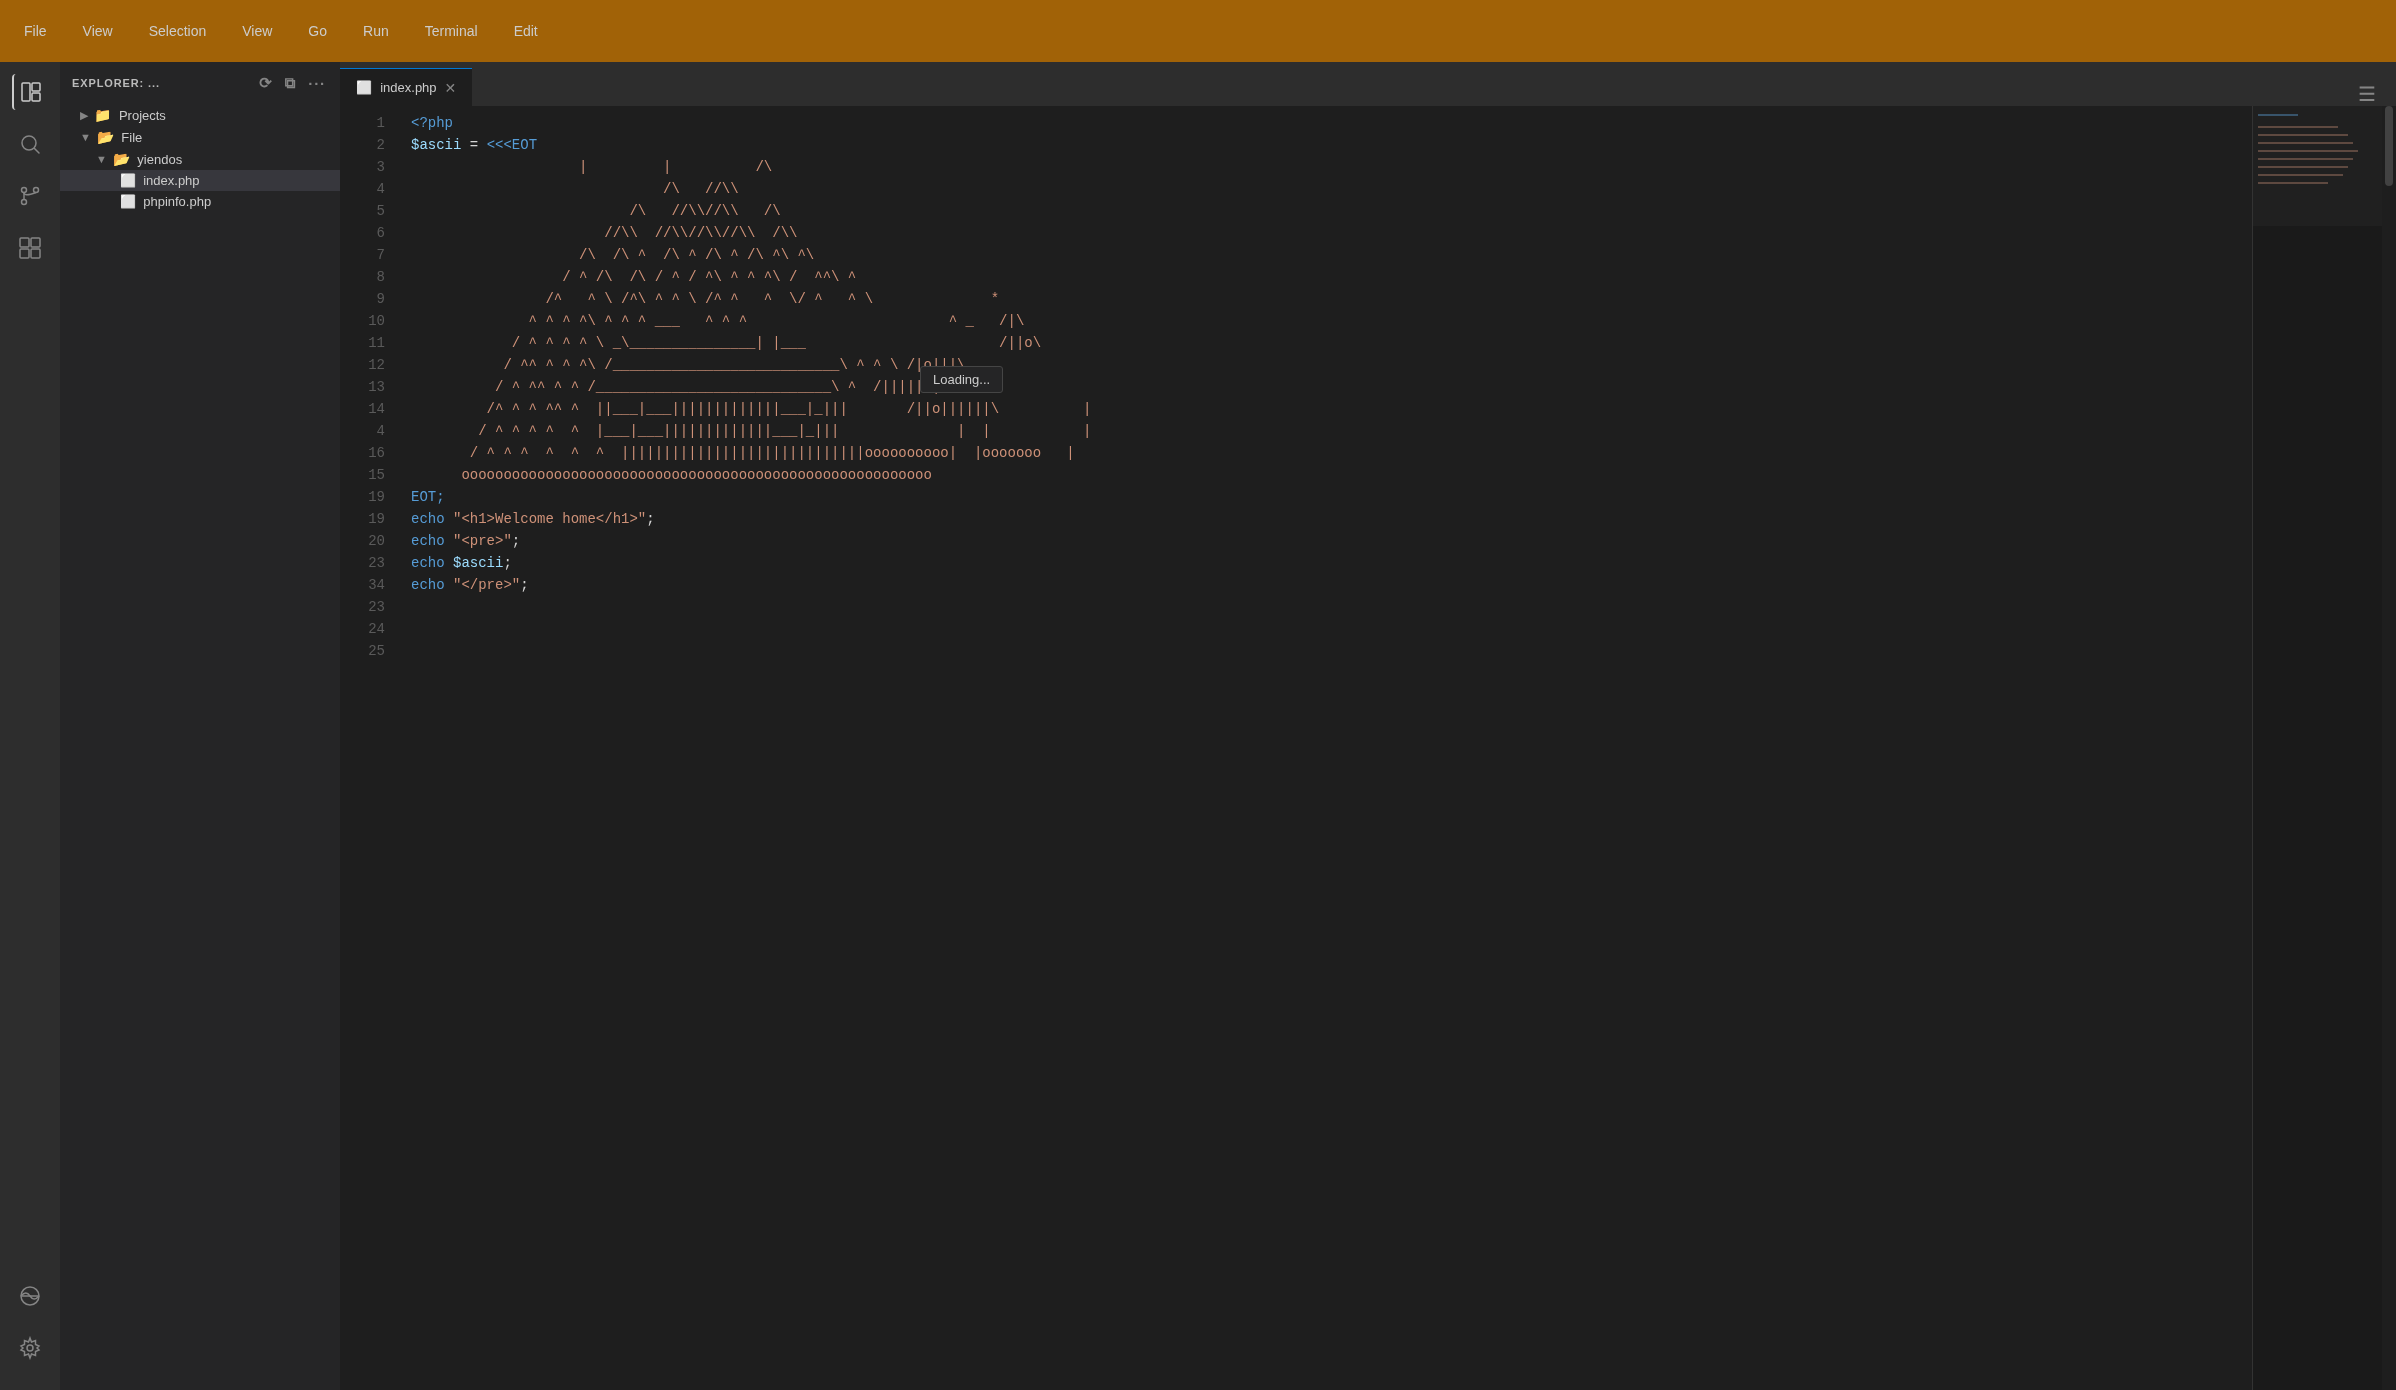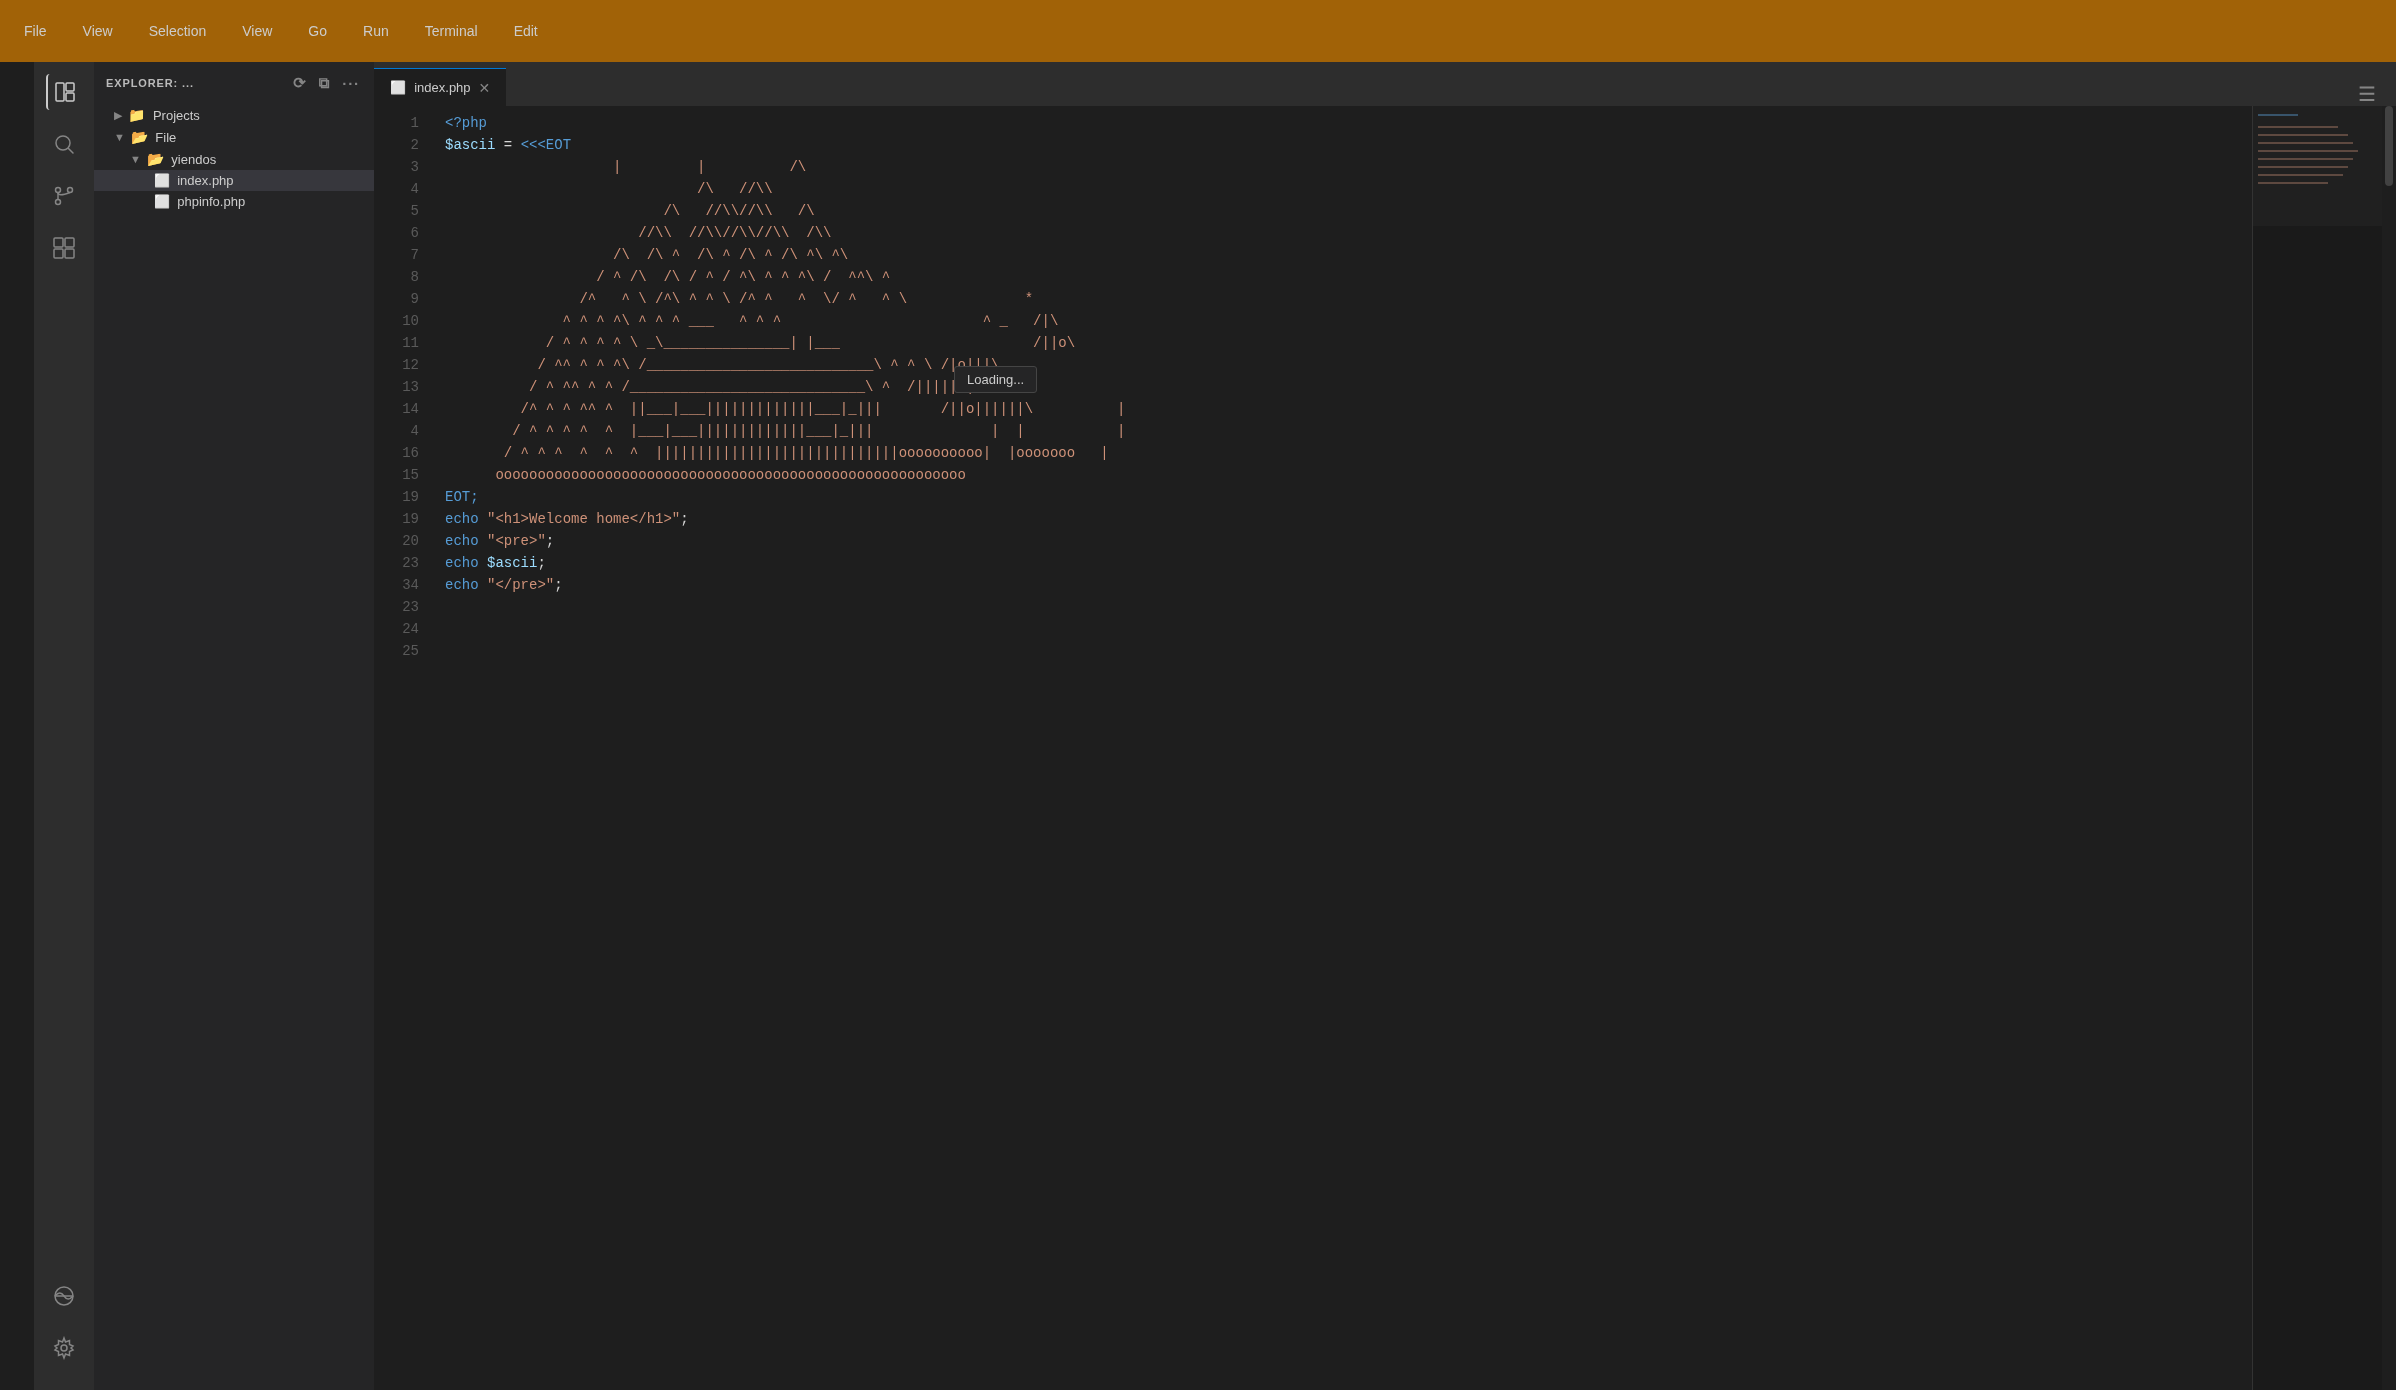--- a/index.html
+++ b/index.html
@@ -35,21 +35,20 @@
       font-size: 14px;
       cursor: pointer;
       padding: 4px 8px;
     }
 
     
     .main-layout {
       display: flex;
       flex: 1;
       overflow: hidden;
-      margin-left: 34px;
     }
 
     
     .activity-bar {
       width: 60px;
       background: #2d2d2d;
       display: flex;
       flex-direction: column;
       align-items: center;
       padding: 12px 0;

